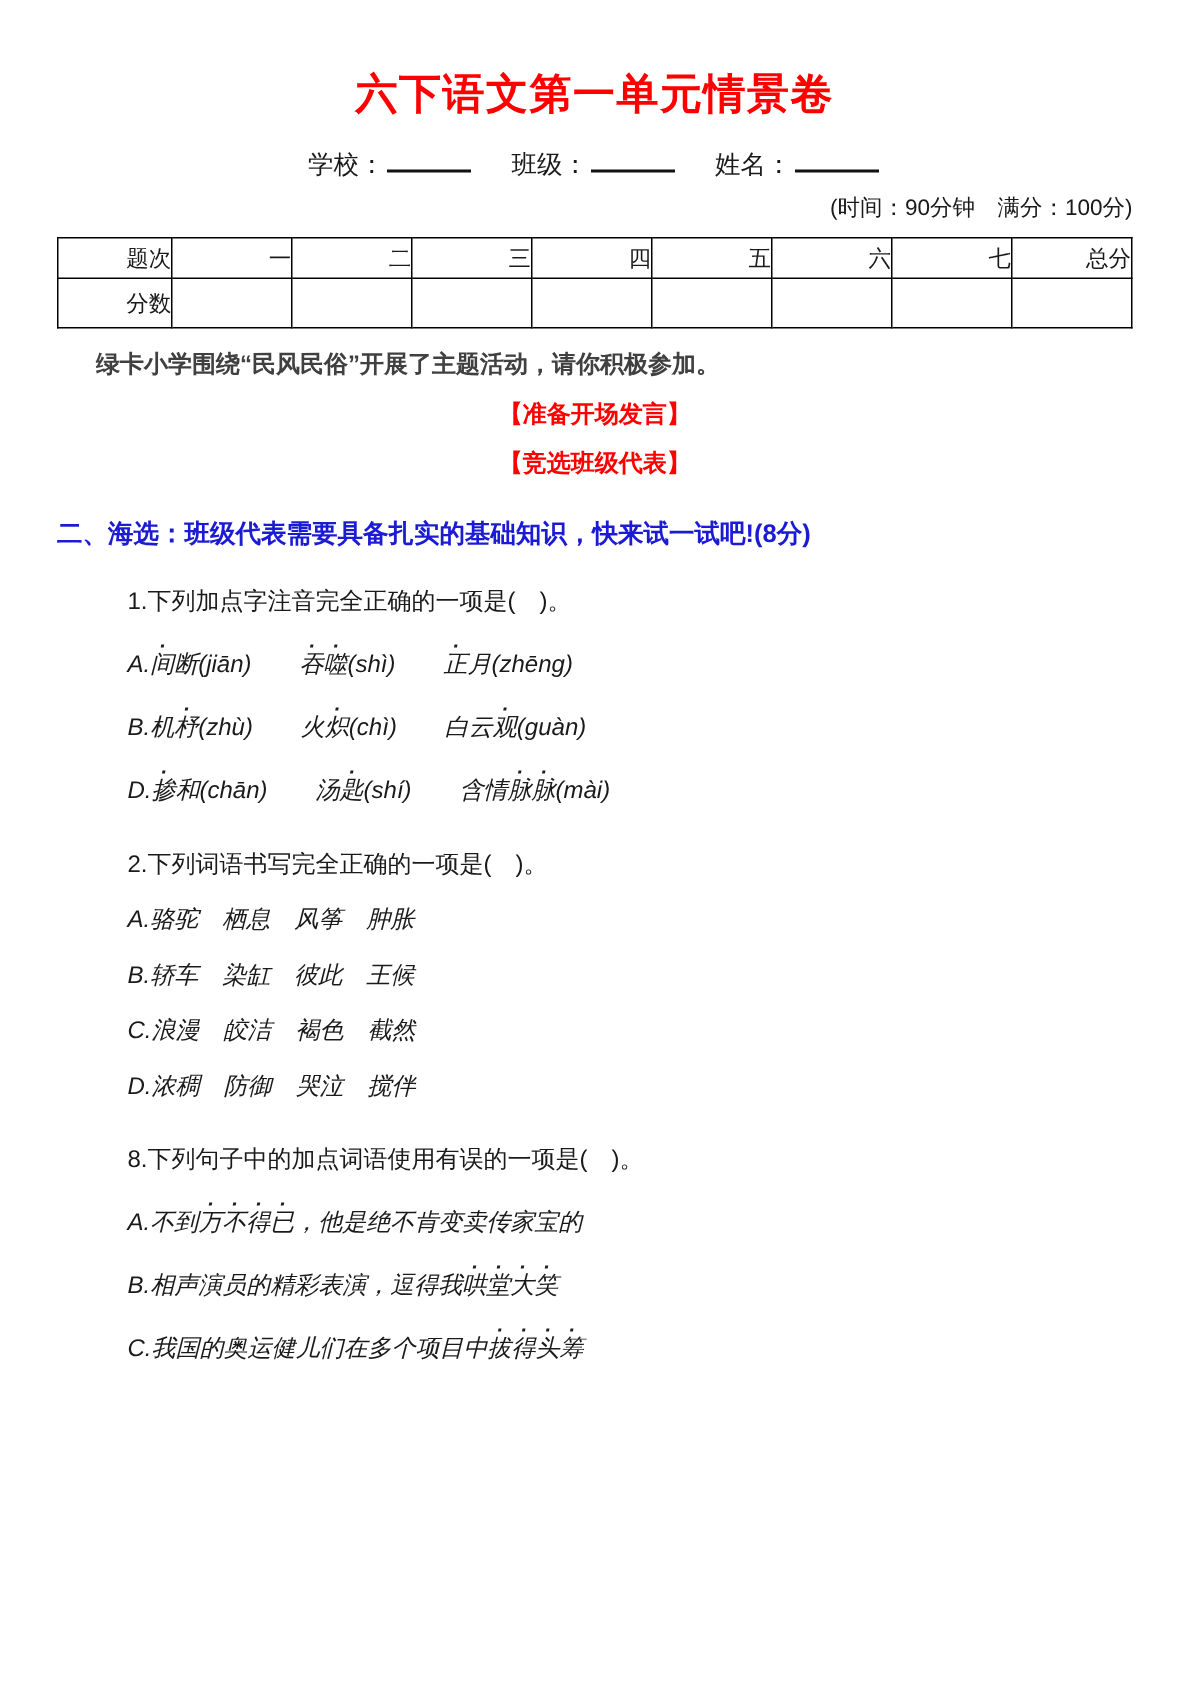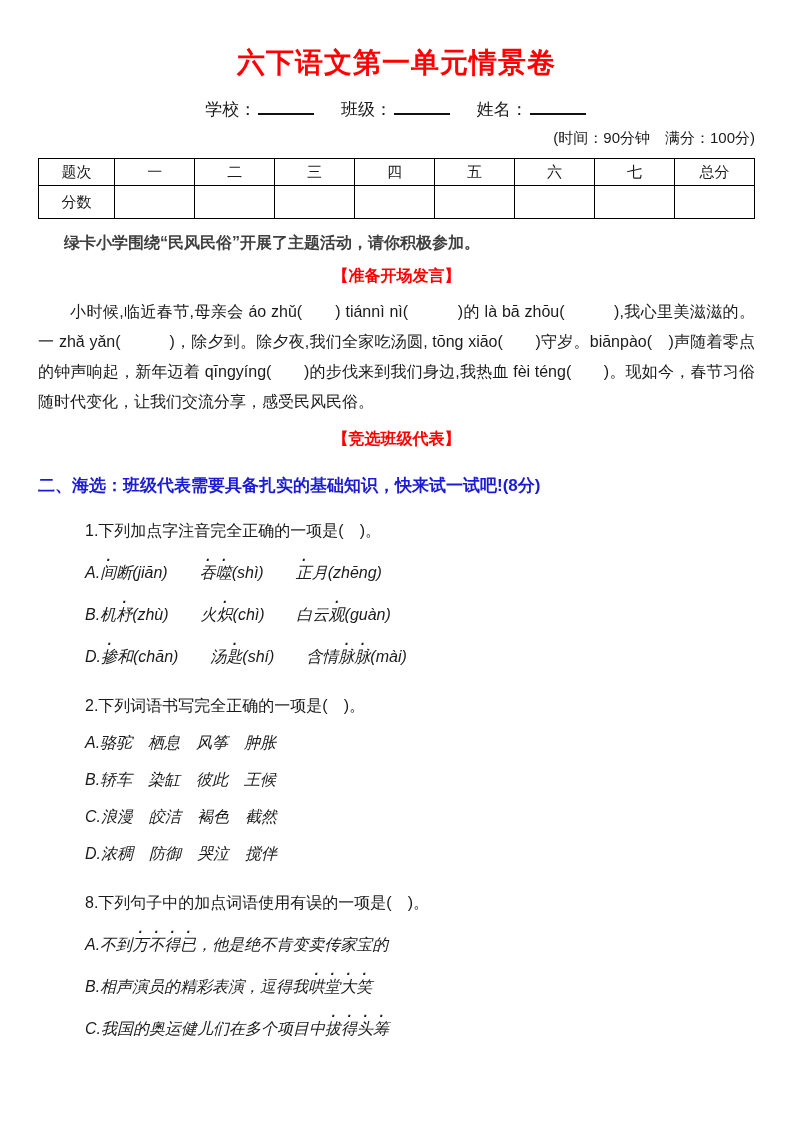--- a/index.html
+++ b/index.html
@@ -44,21 +44,21 @@
     margin:0 0 10px 0;
   }
   table.score-table{
     width:100%;
     border-collapse:collapse;
     table-layout:fixed;
     font-size:15px;
   }
   table.score-table td{
     border:1px solid #000;
-    text-align:center;
+    text-align:right;
     padding:0;
   }
   table.score-table tr.hdr td{height:26px;}
   table.score-table tr.scr td{height:32px;}
   table.score-table td.first{width:10.5%;}
   .intro-note{
     color:#404040;
     font-weight:bold;
     font-size:16px;
     margin:14px 0 0 0;
@@ -145,21 +145,20 @@
           <td></td>
         </tr>
       </tbody>
   </table>
 
   <div class="intro-note">绿卡小学围绕“民风民俗”开展了主题活动，请你积极参加。</div>
 
   <div class="banner">【准备开场发言】</div>
 
 
-  <div class="pinyin-paragraph">小时候,临近春节,母亲会 áo zhǔ(　　) tiánnì nì(　　　)的 là bā zhōu(　　　),我心里美滋滋的。一 zhǎ yǎn(　　　)，除夕到。除夕夜,我们全家吃汤圆, tōng xiāo(　　)守岁。biānpào(　)声随着零点的钟声响起，新年迈着 qīngyíng(　　)的步伐来到我们身边,我热血 fèi téng(　　)。现如今，春节习俗随时代变化，让我们交流分享，感受民风民俗。</div>
 
   <div class="banner">【竞选班级代表】</div>
 
   <div class="section-title">二、海选：班级代表需要具备扎实的基础知识，快来试一试吧!(8分)</div>
 
   <div class="questions" id="questions">
       <div class="stem">1.下列加点字注音完全正确的一项是(　)。</div>
       <div class="opt has-dots">A.<span class="dotchar">间</span>断(jiān)　　<span class="dotchar">吞</span><span class="dotchar">噬</span>(shì)　　<span class="dotchar">正</span>月(zhēng)</div>
       <div class="opt has-dots">B.机<span class="dotchar">杼</span>(zhù)　　火<span class="dotchar">炽</span>(chì)　　白云<span class="dotchar">观</span>(guàn)</div>
       <div class="opt has-dots">D.<span class="dotchar">掺</span>和(chān)　　汤<span class="dotchar">匙</span>(shí)　　含情<span class="dotchar">脉</span><span class="dotchar">脉</span>(mài)</div>

